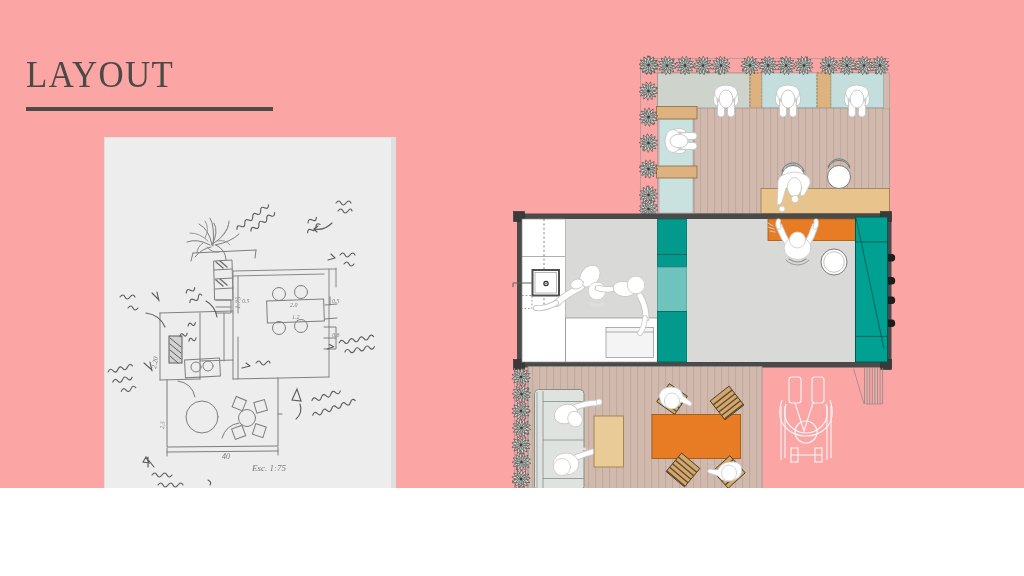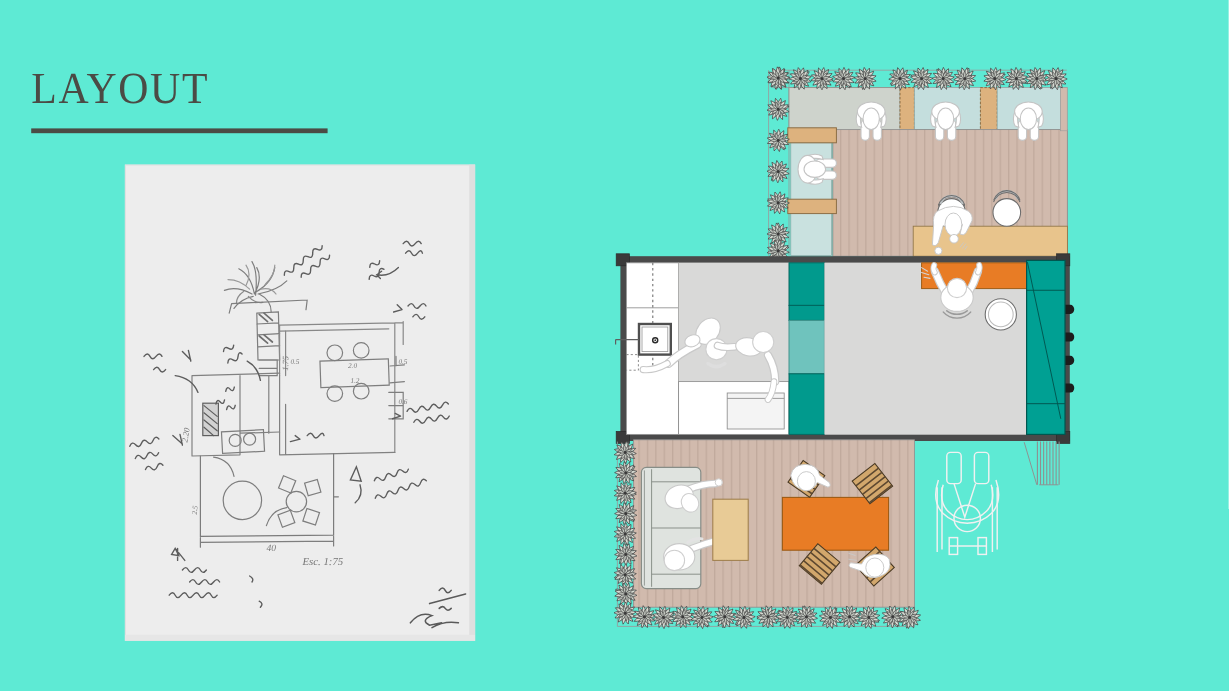--- a/index.html
+++ b/index.html
@@ -1,16 +1,16 @@
 <!DOCTYPE html>
 <html><head>
 <meta charset="utf-8">
 <style>
 html,body{margin:0;padding:0;background:#fff;}
-.page{position:relative;width:1024px;height:576px;background:#5eead4;overflow:hidden;font-family:"Liberation Sans",sans-serif;}
+.page{position:relative;width:1024px;height:488px;background:#fca5a5;overflow:hidden;font-family:"Liberation Sans",sans-serif;}
 .title{position:absolute;left:26px;top:56px;font-family:"Liberation Serif",serif;font-size:37px;line-height:37px;font-weight:400;letter-spacing:1.5px;color:#4b4b45;transform:scaleX(.94);transform-origin:0 0;}
 .rule{position:absolute;left:26px;top:107px;width:247px;height:4px;background:#4b4b45;}
 </style>
 </head>
 <body>
 <div class="page">
 
 <div class="title">LAYOUT</div>
 
 <div class="rule"></div>

